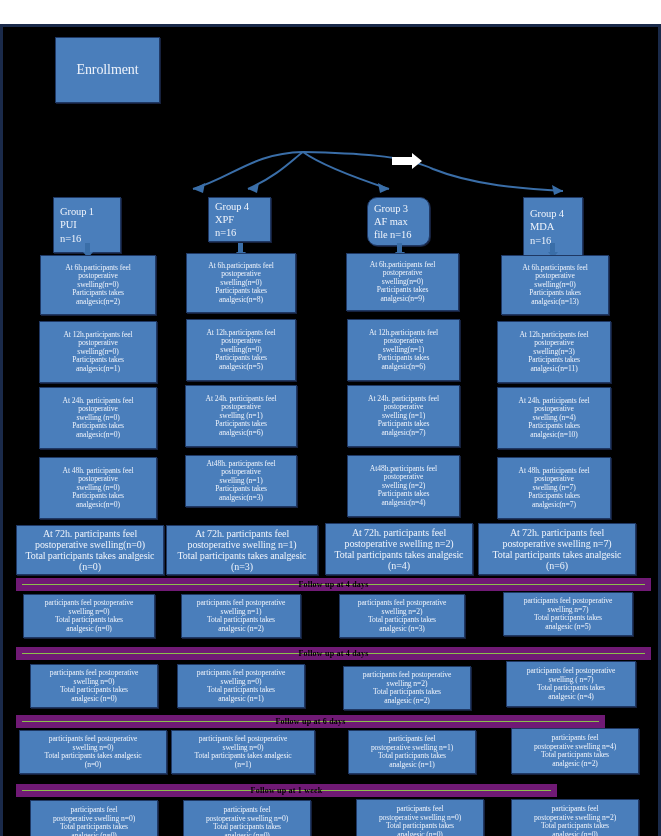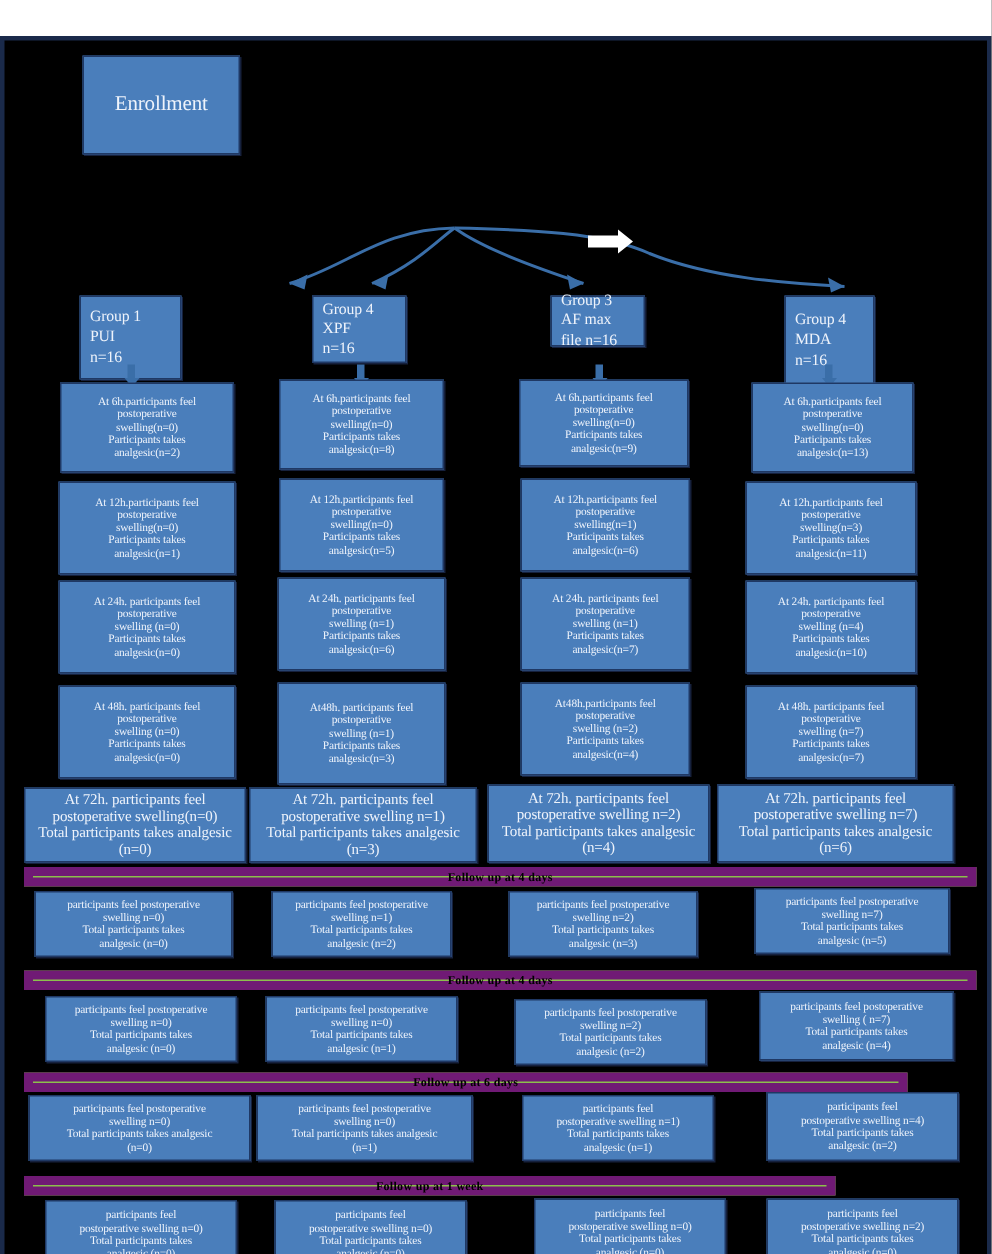--- a/index.html
+++ b/index.html
@@ -93,21 +93,21 @@
     </g>
     <polygon points="389,130 409,130 409,126 419,134 409,142 409,138 389,138" fill="#ffffff"></polygon>
   </svg>
 
   <div class="box group" style="left:50px;top:170px;width:68px;height:56px;">Group 1
 PUI
 n=16</div>
   <div class="box group" style="left:205px;top:170px;width:63px;height:45px;">Group 4
 XPF
 n=16</div>
-  <div class="box group" style="left:364px;top:170px;width:63px;height:34px;">Group 3
+  <div class="box group" style="left:364px;top:170px;width:63px;height:49px;border-radius:10px;">Group 3
 AF max
 file n=16</div>
   <div class="box group" style="left:520px;top:170px;width:60px;height:60px;">Group 4
 MDA
 n=16</div>
 
   <div class="arrow" style="left:82px;top:216px;height:10px;"></div>
   <div class="arrow" style="left:235px;top:216px;height:10px;"></div>
   <div class="arrow" style="left:394px;top:216px;height:10px;"></div>
   <div class="arrow" style="left:547px;top:216px;height:10px;"></div>
@@ -173,21 +173,21 @@
 postoperative
 swelling   (n=4)
 Participants takes
 analgesic(n=10)</div>
 
   <div class="box tp" style="left:36px;top:430px;width:118px;height:62px;">At 48h. participants feel
 postoperative
 swelling   (n=0)
 Participants takes
 analgesic(n=0)</div>
-  <div class="box tp" style="left:182px;top:428px;width:112px;height:68px;">At48h. participants feel
+  <div class="box tp" style="left:182px;top:428px;width:112px;height:52px;">At48h. participants feel
 postoperative
 swelling   (n=1)
 Participants takes
 analgesic(n=3)</div>
   <div class="box tp" style="left:344px;top:428px;width:113px;height:62px;">At48h.participants feel
 postoperative
 swelling   (n=2)
 Participants takes
 analgesic(n=4)</div>
   <div class="box tp" style="left:494px;top:430px;width:114px;height:62px;">At 48h. participants feel

